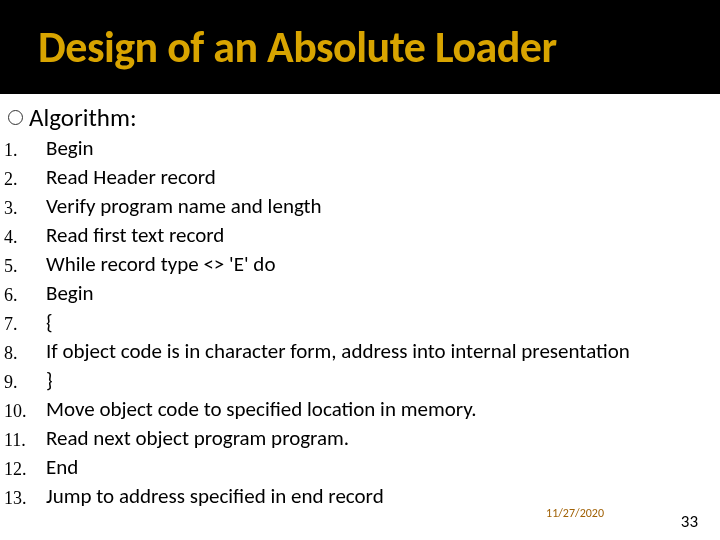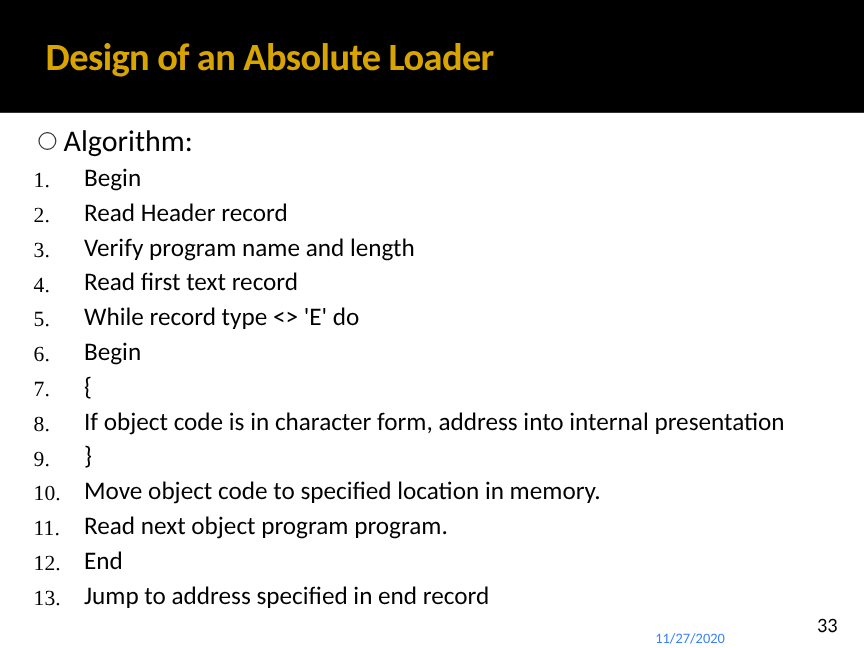--- a/index.html
+++ b/index.html
@@ -16,27 +16,27 @@
     background: #000000;
     width: 100%;
     height: 94px;
     display: flex;
     align-items: center;
     box-sizing: border-box;
     padding-left: 38px;
   }
   .title-text {
     color: #d8a400;
-    font-size: 32px;
+    font-size: 44px;
     font-weight: 700;
     font-family: Calibri, 'Segoe UI', Arial, sans-serif;
     letter-spacing: -0.5px;
   }
   .content {
-    padding: 8px 0 0 28px;
+    padding: 8px 0 0 4px;
   }
   .section-row {
     display: flex;
     align-items: center;
     margin-bottom: 2px;
     margin-left: 4px;
   }
   .bullet-circle {
     width: 13px;
     height: 13px;
@@ -70,24 +70,24 @@
     font-family: Georgia, 'Times New Roman', serif;
     font-size: 18px;
     padding-top: 2px;
   }
   ol.steps li .txt {
     flex: 1 1 auto;
   }
   .footer-date {
     position: absolute;
     right: 116px;
-    bottom: 0;
+    bottom: 20px;
     font-size: 12px;
     font-family: Calibri, Arial, sans-serif;
-    color: #3b82f6;
+    color: #a16207;
   }
   .footer-num {
     position: absolute;
     right: 22px;
     bottom: 8px;
     font-size: 17px;
     font-family: Calibri, Arial, sans-serif;
     color: #000;
   }
 </style>

